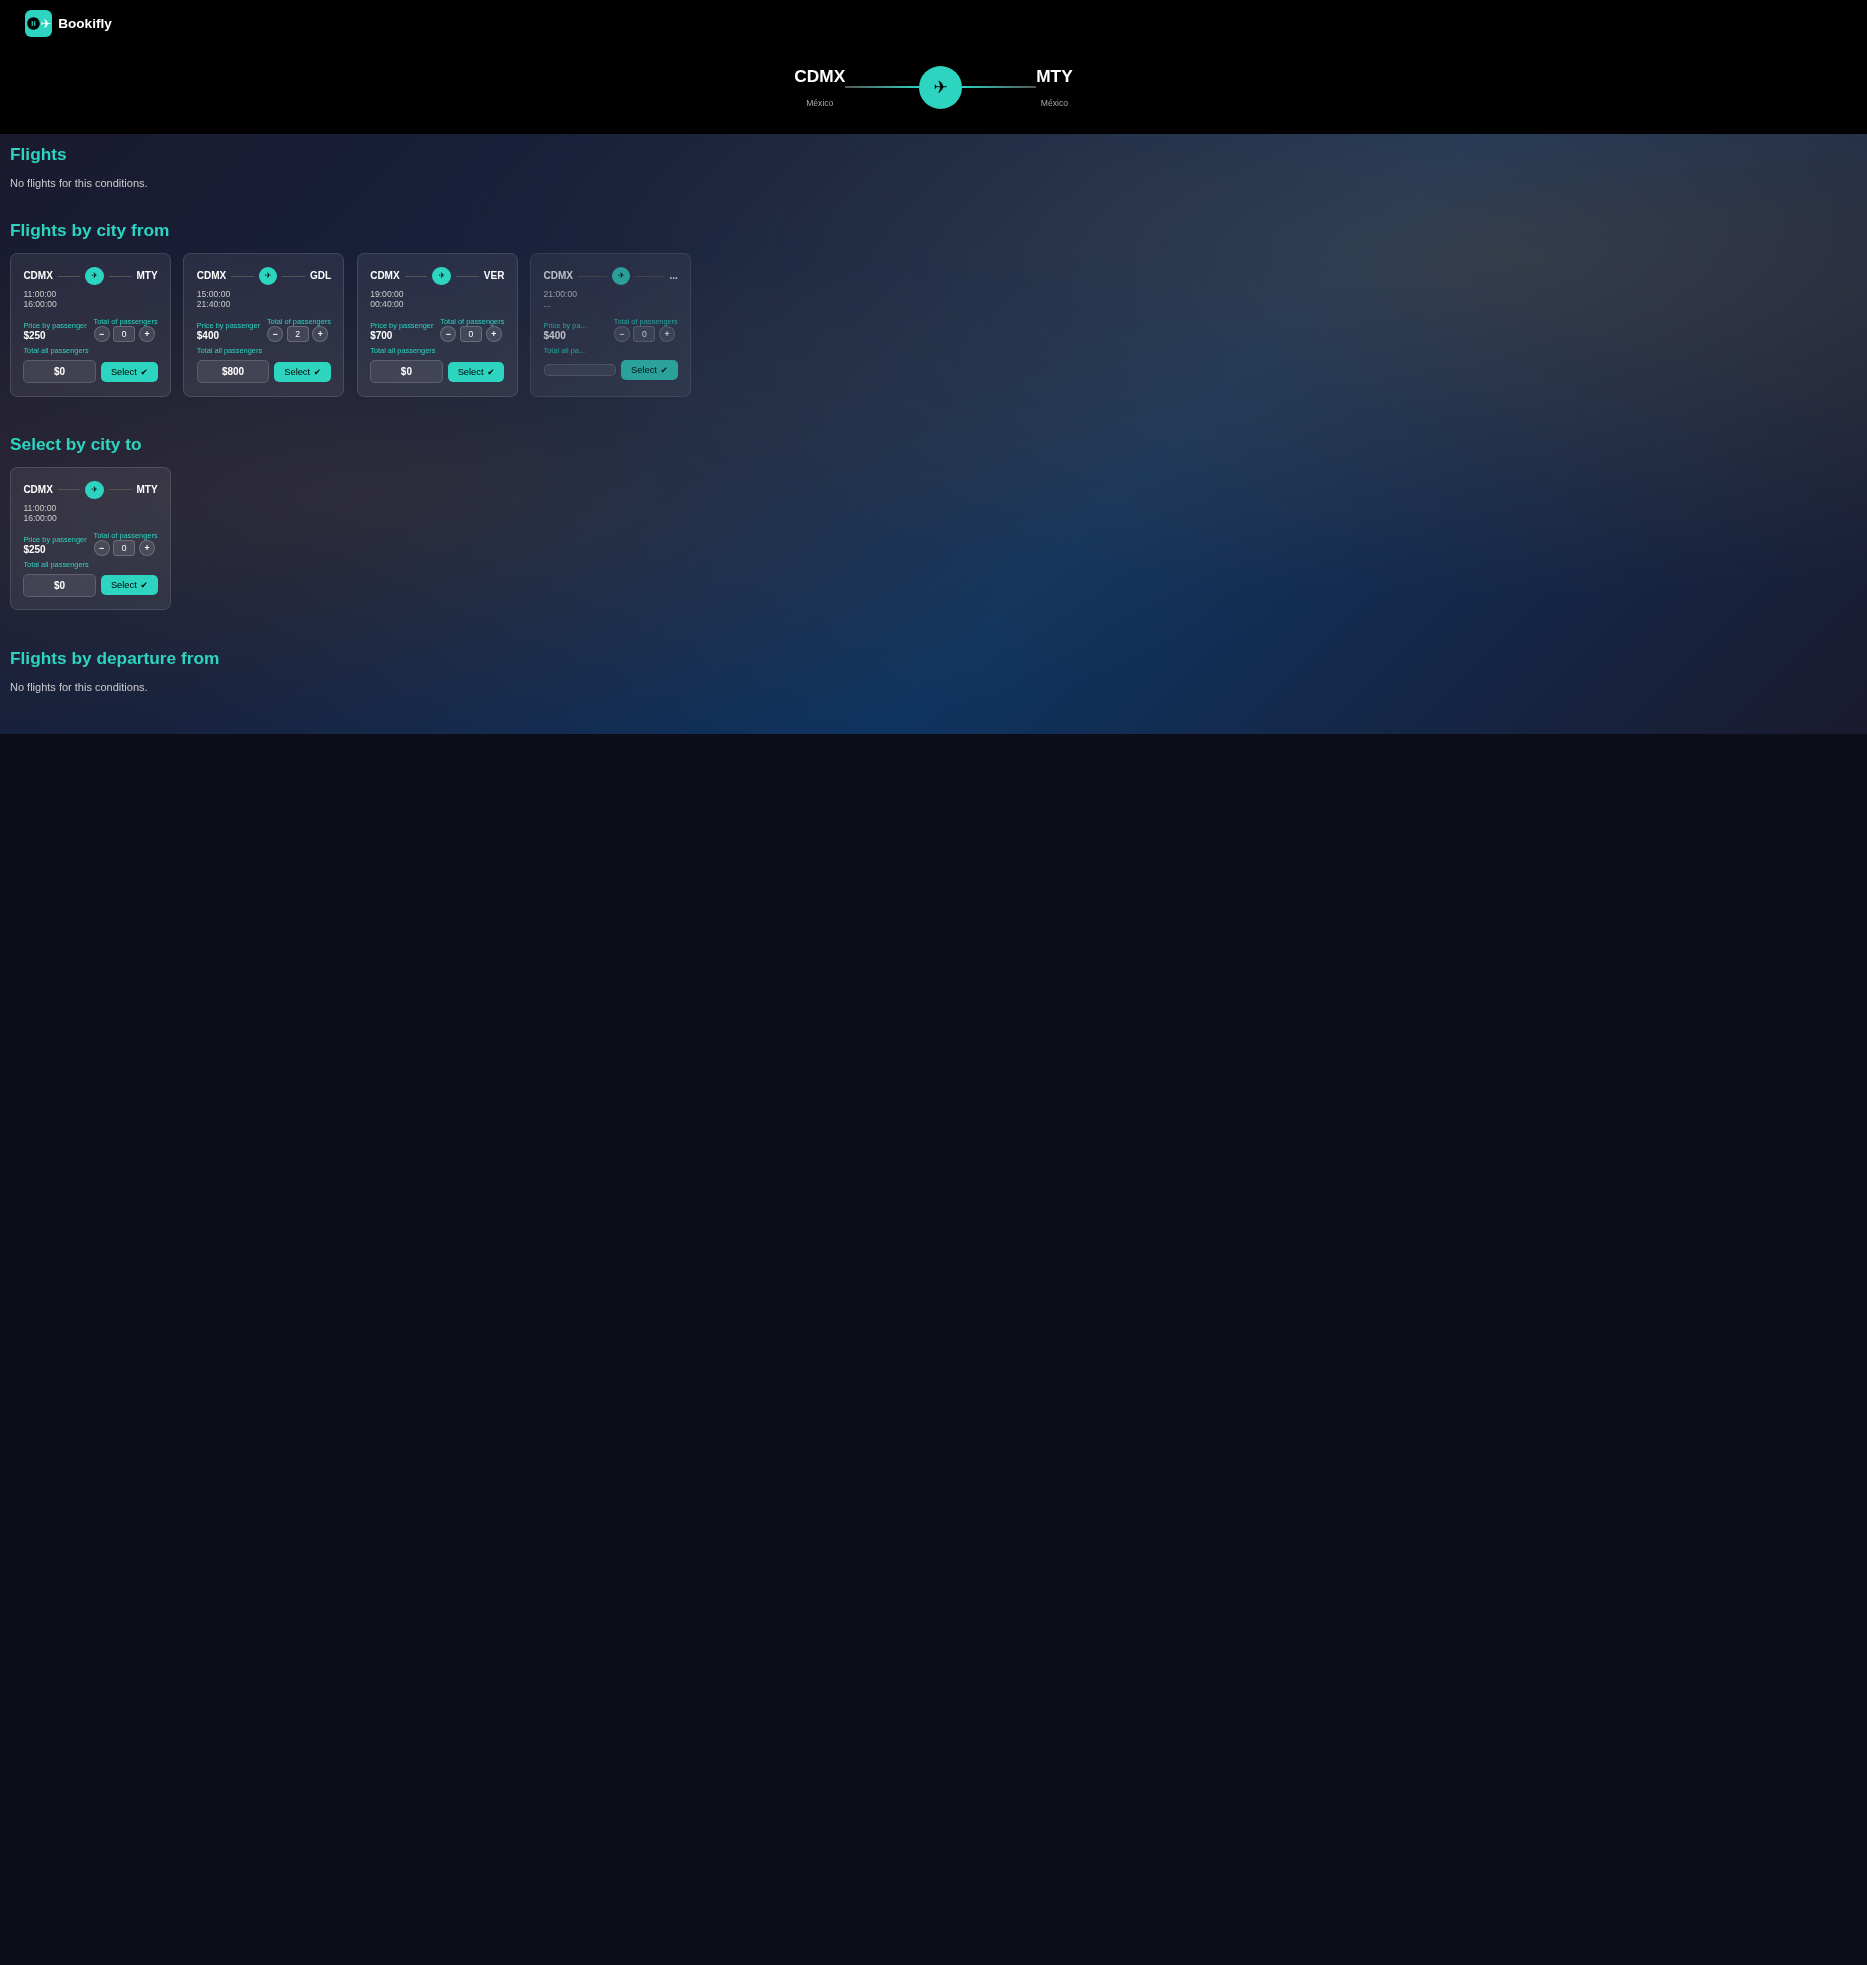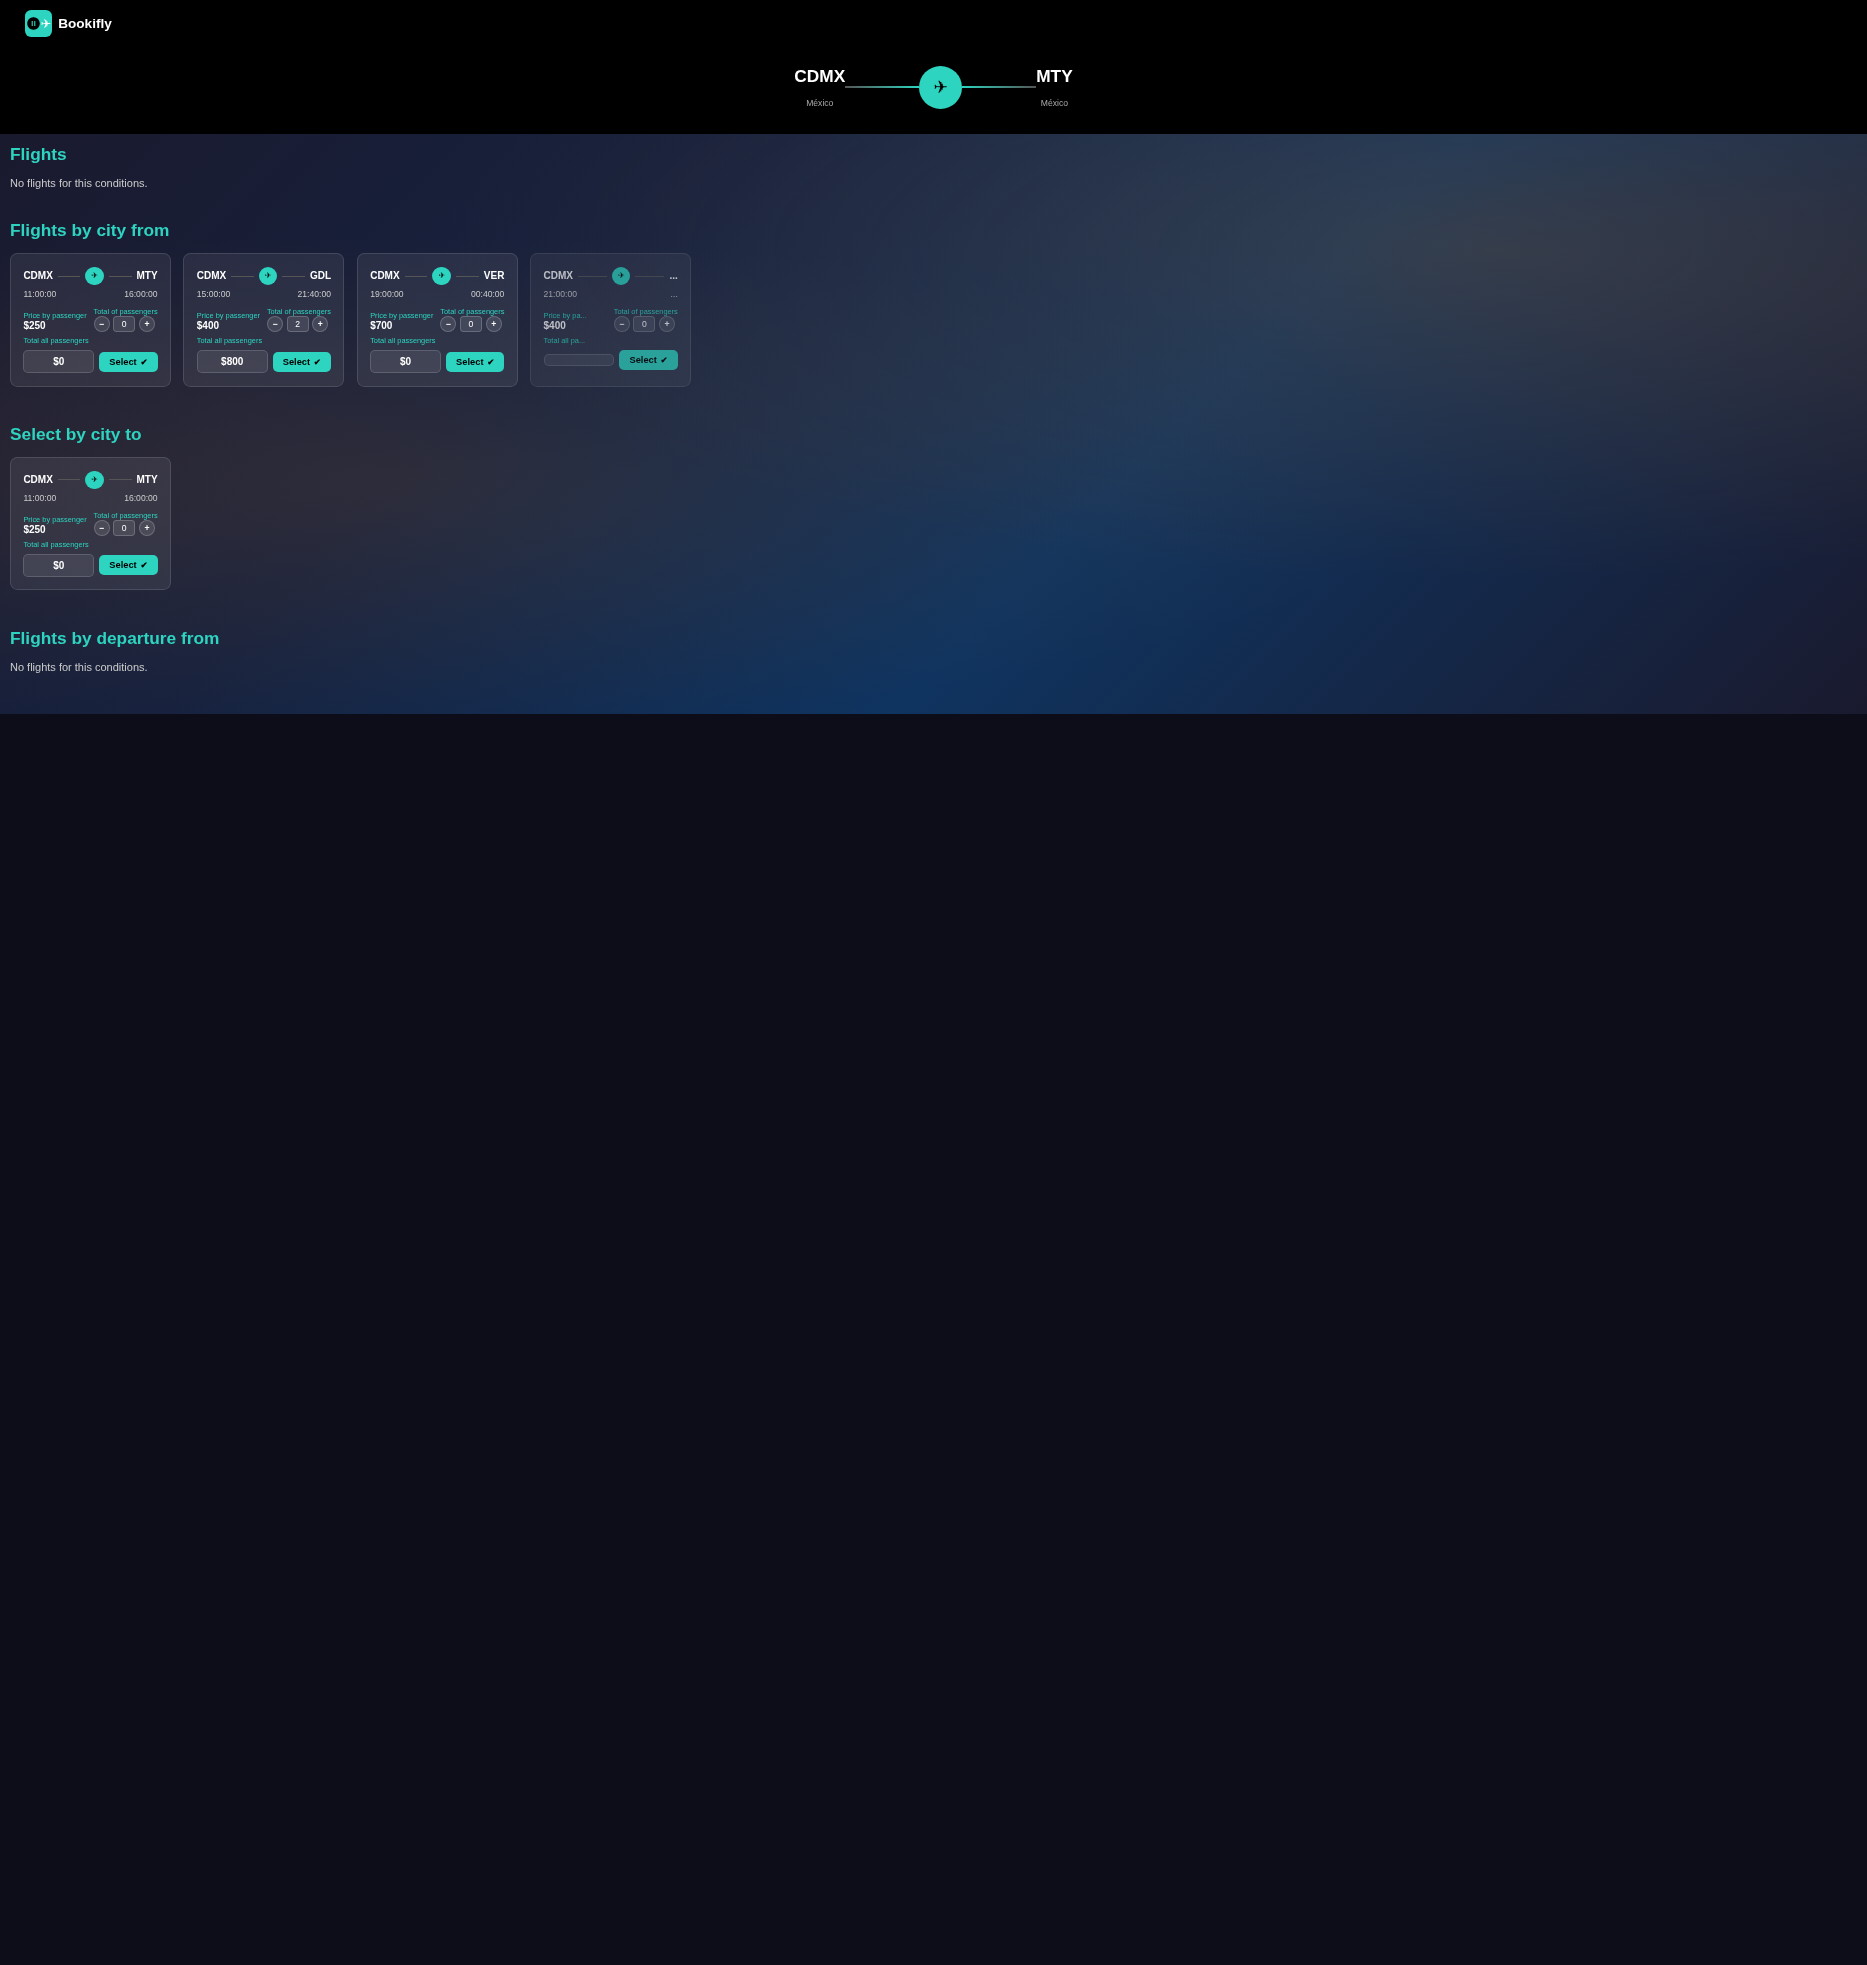--- a/index.html
+++ b/index.html
@@ -178,24 +178,24 @@
       color: #000;
       flex-shrink: 0;
     }
     .card-line {
       flex: 1;
       height: 0.6px;
       background: #555;
     }
     .card-times {
       display: flex;
-      justify-content: space-between;
       font-size: 8.6px;
       color: #ccc;
       margin-bottom: 8.6px;
+      flex-direction: column;
     }
 
     .card-passengers-row {
       display: flex;
       justify-content: space-between;
       align-items: flex-end;
       margin-bottom: 3.7px;
     }
     .card-label {
       font-size: 7.4px;
@@ -261,21 +261,21 @@
       font-weight: 600;
       color: #fff;
       text-align: center;
     }
     .select-btn {
       background: #2dd4c0;
       border: none;
       border-radius: 5px;
       padding: 5px 10px;
       font-size: 9.3px;
-      font-weight: 700;
+      font-weight: 400;
       color: #000;
       cursor: pointer;
       display: flex;
       align-items: center;
       gap: 3.7px;
       text-align: right;
     }
     .select-btn .checkmark {
       font-size: 8.6px;
     }

